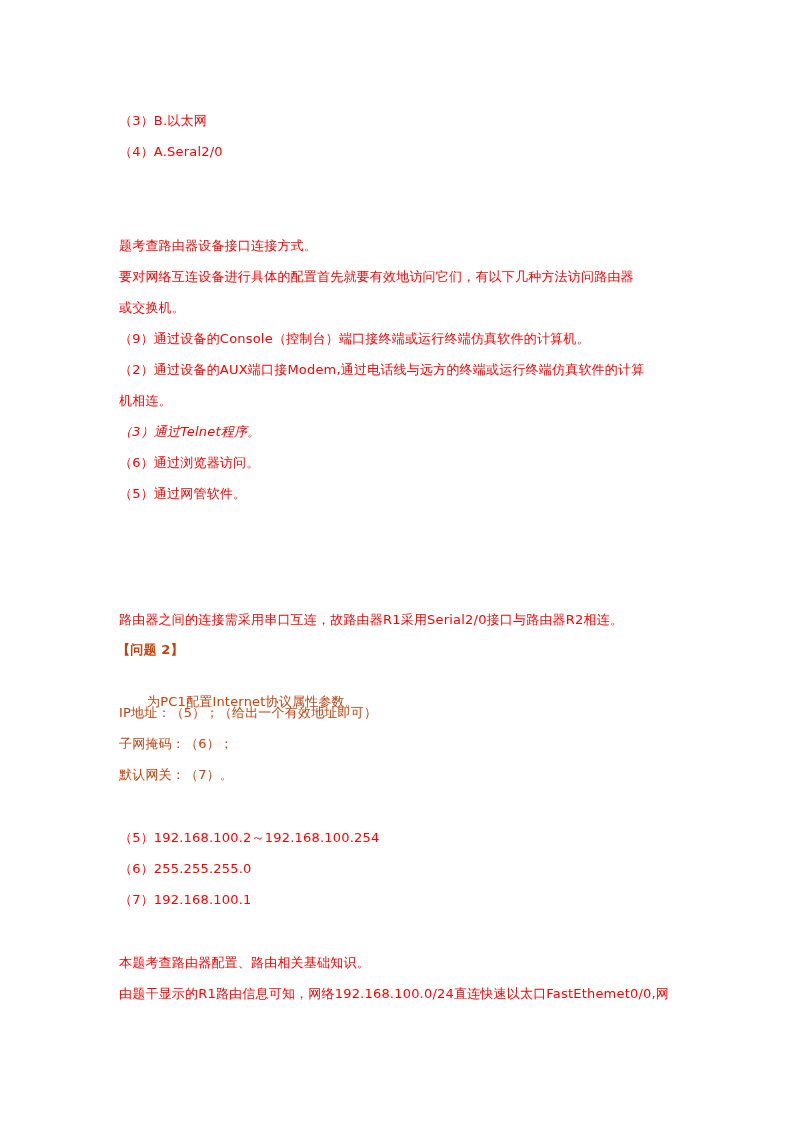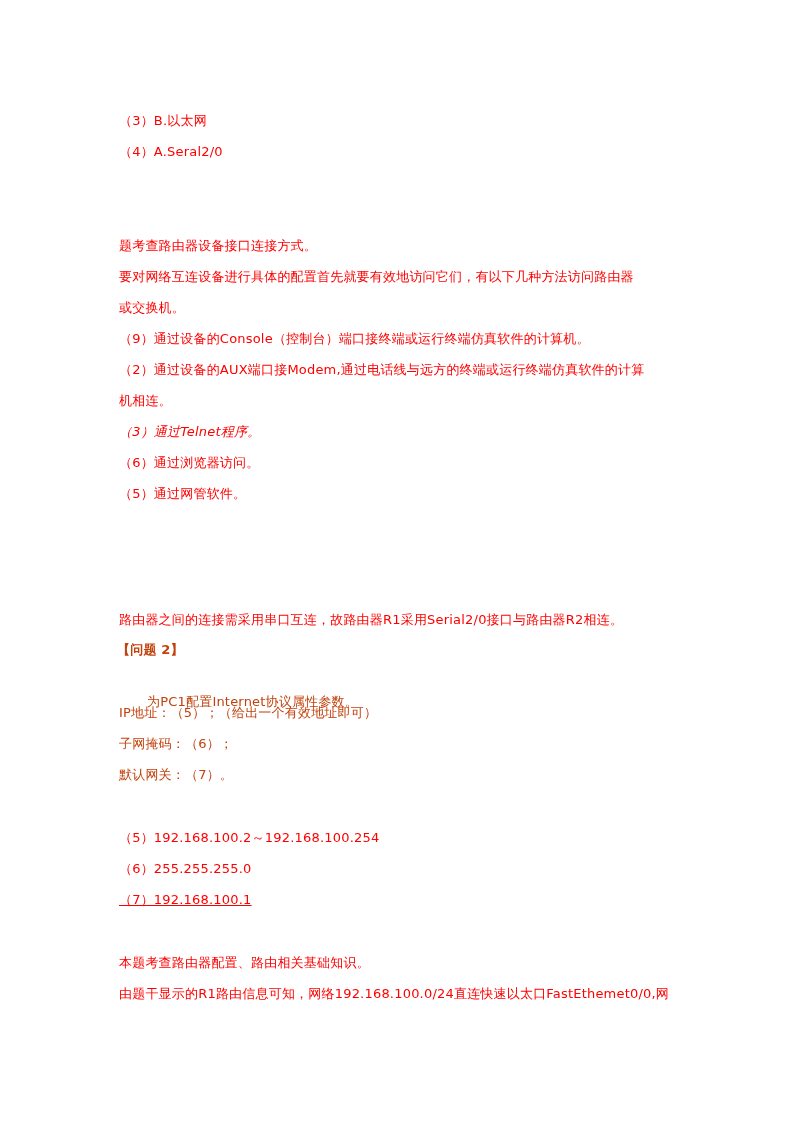--- a/index.html
+++ b/index.html
@@ -57,18 +57,18 @@
   <div class="line red" style="top:603px;">路由器之间的连接需采用串口互连，故路由器R1采用Serial2/0接口与路由器R2相连。</div>
 
   <div class="line black bold" style="top:633px; left:117px;">【问题 2】</div>
   <div class="line black indent" style="top:665px;margin-top:20px;">为PC1配置Internet协议属性参数。</div>
   <div class="line black" style="top:696px;">IP地址：（5）；（给出一个有效地址即可）</div>
   <div class="line black" style="top:727px;">子网掩码：（6）；</div>
   <div class="line black" style="top:758px;">默认网关：（7）。</div>
 
   <div class="line red" style="top:821px;">（5）192.168.100.2～192.168.100.254</div>
   <div class="line red" style="top:852px;">（6）255.255.255.0</div>
-  <div class="line red" style="top:883px;text-decoration:underline;">（7）192.168.100.1</div>
+  <div class="line red" style="top:883px;">（7）192.168.100.1</div>
 
   <div class="line red" style="top:946px;">本题考查路由器配置、路由相关基础知识。</div>
   <div class="line red" style="top:977px;">由题干显示的R1路由信息可知，网络192.168.100.0/24直连快速以太口FastEthemet0/0,网</div>
 
 </div>
 
 </body></html>

